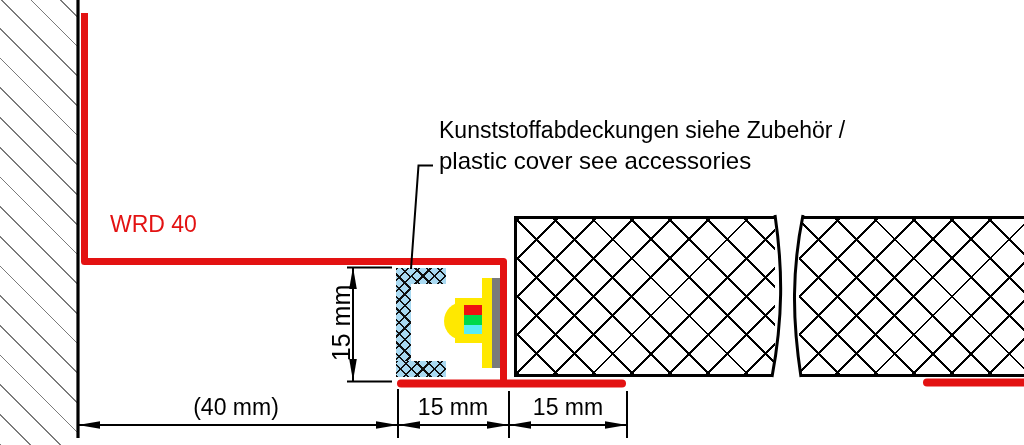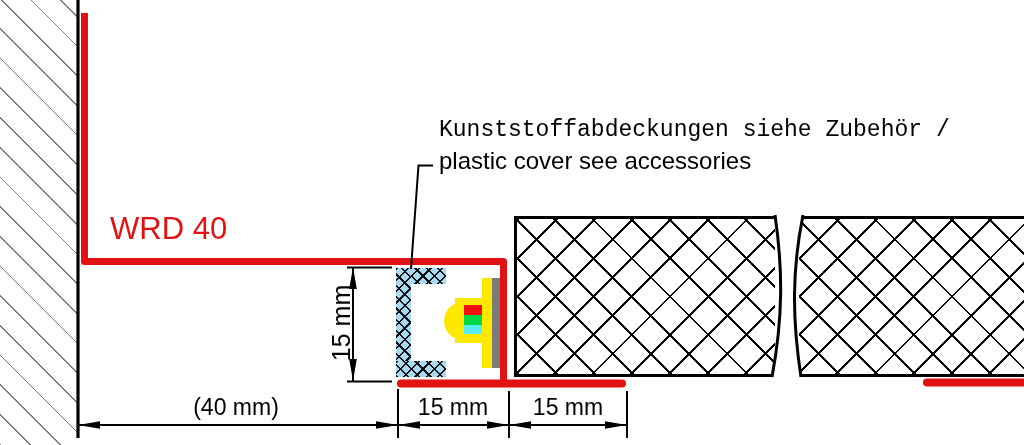--- a/index.html
+++ b/index.html
@@ -42,22 +42,22 @@
   
   .led-circle{left:444px;top:302px;width:38px;height:38px;border-radius:50%;background:#ffe800;}
   .led-body{left:455px;top:298px;width:28px;height:45px;background:#ffe800;}
   .led-red{left:464px;top:305px;width:19px;height:10px;background:#ee1111;}
   .led-green{left:464px;top:315px;width:19px;height:10px;background:#00d84a;}
   .led-cyan{left:464px;top:325px;width:19px;height:9px;background:#59ecf4;}
 
   svg.layer{left:0;top:0;width:1024px;height:445px;pointer-events:none;}
 
   .txt{position:absolute;color:#000;white-space:nowrap;}
-  .label-profile{left:110px;top:211px;font-size:31px;color:#e31212;}
-  .note-1{left:439px;top:117px;font-size:23px;font-family:Liberation Mono, monospace;}
+  .label-profile{left:110px;top:211px;font-size:23px;color:#e31212;}
+  .note-1{left:439px;top:117px;font-size:23px;}
   .note-2{left:439px;top:147px;font-size:24px;}
   .dim-label{font-size:23px;transform:translateX(-50%);}
   .dim-40{left:236px;top:394px;}
   .dim-15a{left:453px;top:394px;}
   .dim-15b{left:568px;top:394px;}
   .dim-v{left:341px;top:323px;font-size:25px;transform:translate(-50%,-50%) rotate(-90deg);}
 </style>
 </head>
 <body>
 

